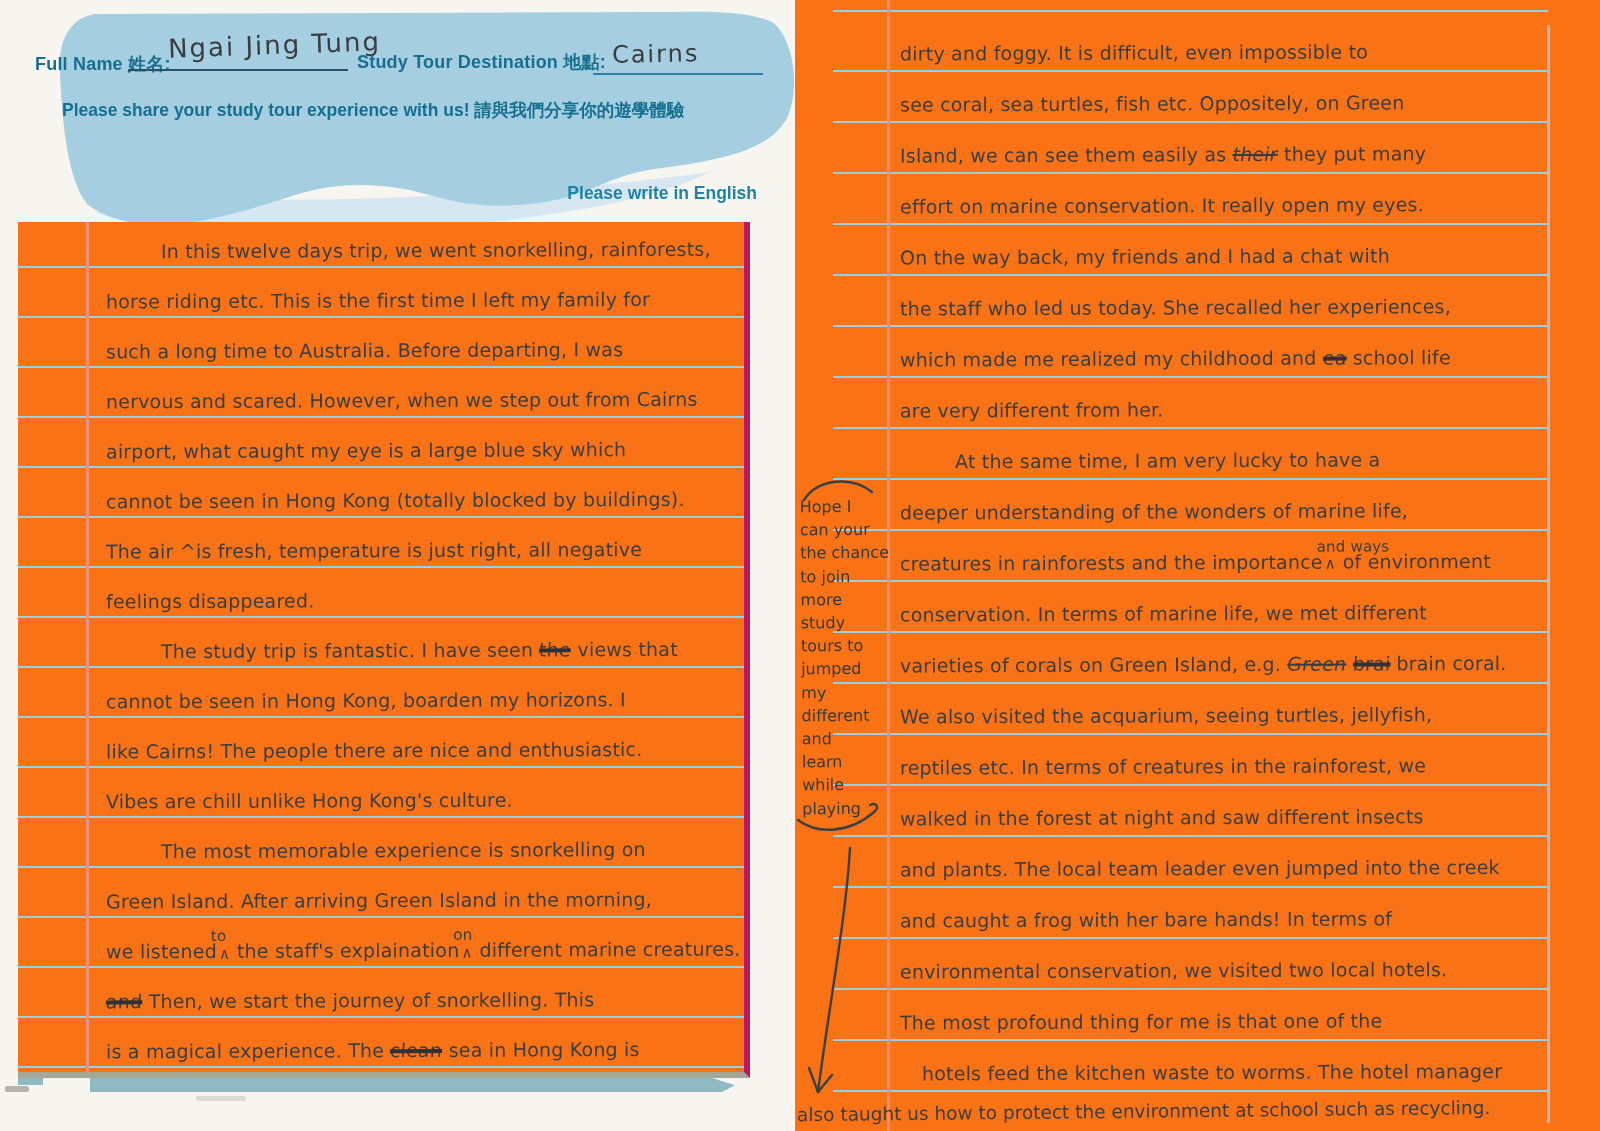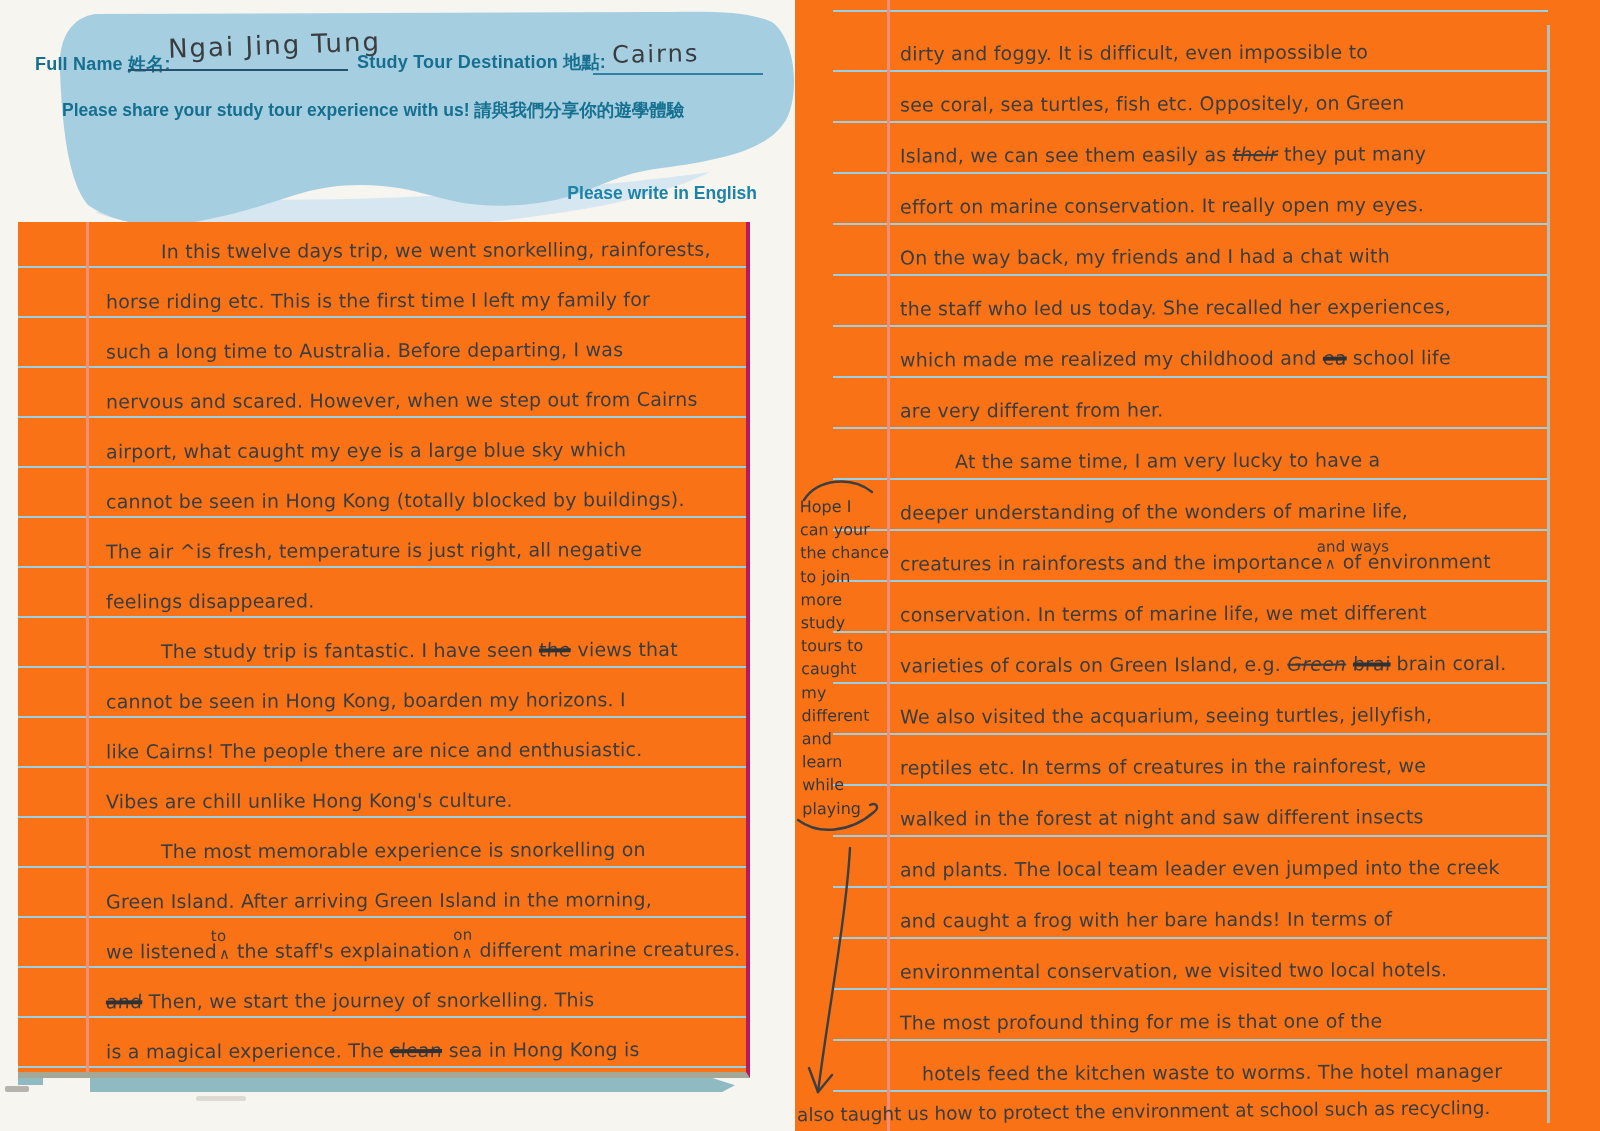--- a/index.html
+++ b/index.html
@@ -13,21 +13,21 @@
   .hw-dest{position:absolute;font-size:24px;transform:rotate(-1deg);letter-spacing:2px;}
   .uline{position:absolute;border-bottom:2px solid #27526b;}
   .uline.teal{border-bottom-color:#2b82a5;}
   #intro{position:absolute;left:35px;top:97px;width:740px;color:#15708f;
          font-weight:700;font-size:17.5px;line-height:26.5px;margin-left:27px;}
   #write-en{position:absolute;left:495px;top:183px;width:262px;text-align:right;
             color:#1d83a6;font-weight:700;font-size:17.5px;}
   
   .sheet{position:absolute;background:#f97316;}
   #left-sheet{left:18px;top:222px;width:732px;height:856px;
-              border-right:4px solid #be185d;border-bottom:6px solid #a5a896;box-sizing:border-box;}
+              border-right:6px solid #be185d;border-bottom:6px solid #a5a896;box-sizing:border-box;}
   #left-rules{position:absolute;left:0;right:0;top:0;bottom:0;
       background:repeating-linear-gradient(to bottom,transparent 0,transparent 48px,#9bcfe3 48px,#9bcfe3 50px);
       background-position:0 -4px;}
   #left-margin-line{position:absolute;left:68px;top:0;bottom:0;width:3px;background:#f09078;}
   #right-sheet{left:795px;top:0;width:805px;height:1131px;}
   #right-rules{position:absolute;left:38px;width:715px;top:0;bottom:0;
       background:repeating-linear-gradient(to bottom,transparent 0,transparent 49px,#9bcfe3 49px,#9bcfe3 51px);
       background-position:0 21px;}
   #right-edge{position:absolute;left:752px;top:25px;bottom:8px;width:3px;background:#babdb3;}
   #right-margin-line{position:absolute;left:92px;top:0;bottom:0;width:3px;background:#f09078;}
@@ -140,21 +140,21 @@
       <div class="row hw" style="padding-left: 22px; top: 1054px;">hotels feed the kitchen waste to worms. The hotel manager</div>
     </div>
   <div id="margin-note" class="hw">
       <div>Hope I</div>
       <div>can your</div>
       <div>the chance</div>
       <div>to join</div>
       <div>more</div>
       <div>study</div>
       <div>tours to</div>
-      <div>caught</div>
+      <div>jumped</div>
       <div>my</div>
       <div>different</div>
       <div>and</div>
       <div>learn</div>
       <div>while</div>
       <div>playing</div>
     </div>
   <div id="overflow-line">also taught us how to protect the environment at school such as recycling.</div>
 </div>
 

